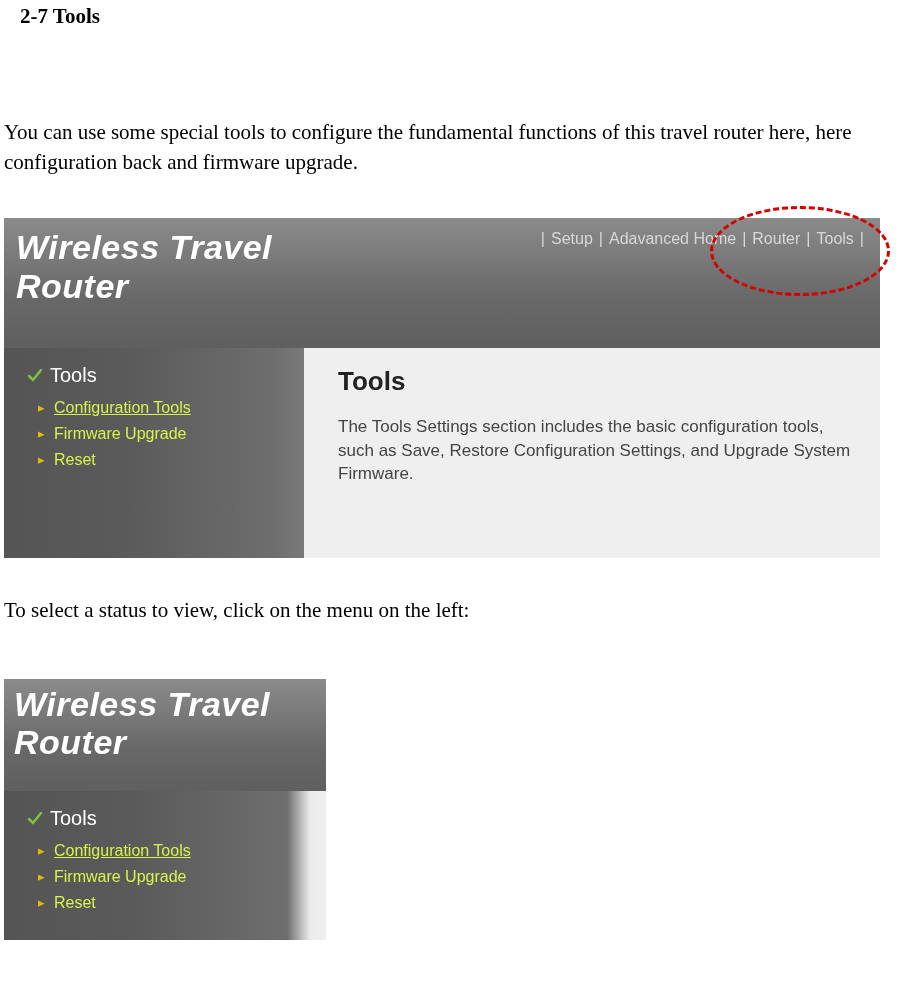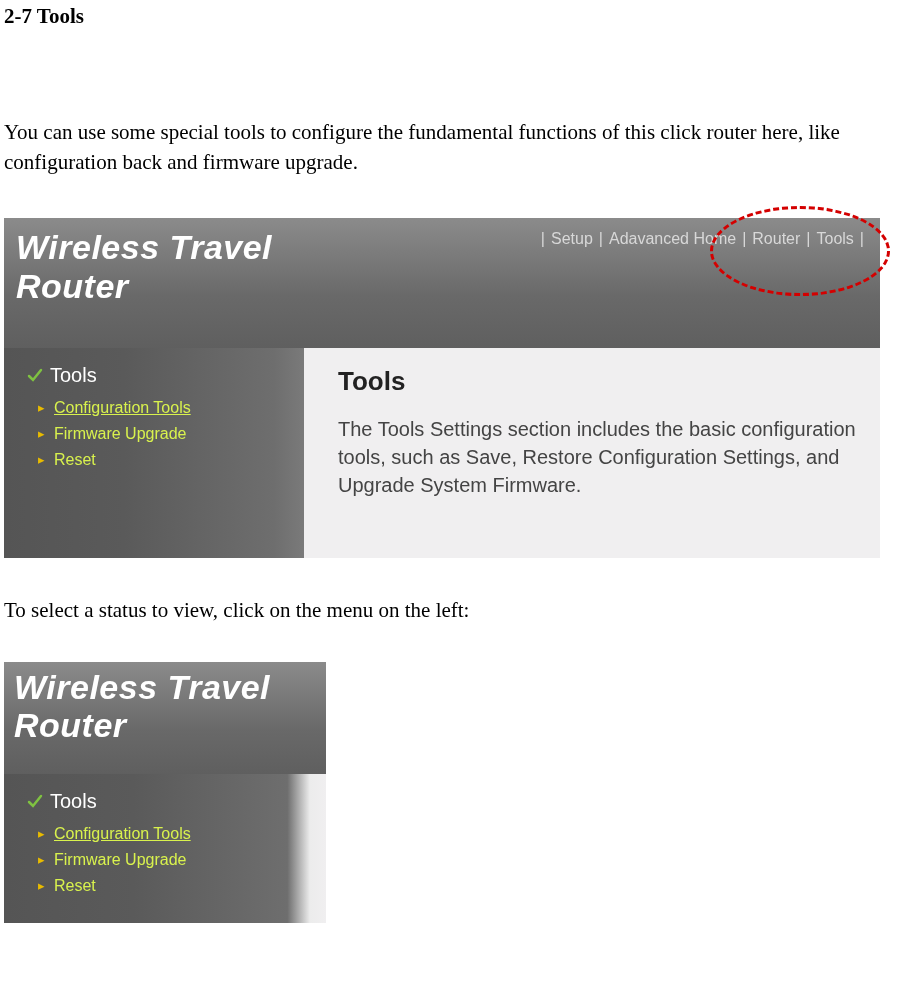--- a/index.html
+++ b/index.html
@@ -7,20 +7,21 @@
       font-family: Georgia, 'Times New Roman', serif;
       background: #fff;
       padding: 0;
       width: 923px;
     }
     .section-heading {
       font-weight: bold;
       font-size: 21px;
       padding: 4px 0 0 4px;
       font-family: Georgia, serif;
+      margin-left: 16px;
     }
     .intro-text {
       font-size: 21px;
       line-height: 1.45;
       padding: 0 4px;
       margin-top: 88px;
       font-family: Georgia, serif;
     }
     .router-ui {
       margin-top: 40px;
@@ -120,29 +121,29 @@
       background: #f0eff0;
       padding: 18px 16px 18px 34px;
     }
     .content-heading {
       font-size: 26px;
       font-weight: bold;
       color: #222;
       margin-bottom: 18px;
     }
     .content-text {
-      font-size: 20px;
+      font-size: 17px;
       color: #444;
       line-height: 1.4;
     }
     .mid-text {
       font-size: 21px;
       padding: 0 4px;
       margin-top: 40px;
-      margin-bottom: 39px;
+      margin-bottom: 56px;
       font-family: Georgia, serif;
     }
     .router-ui-small {
       margin-left: 4px;
       width: 322px;
       font-family: Arial, Helvetica, sans-serif;
     }
     .ui-header-small {
       background: linear-gradient(to bottom, #8b8b8b 0%, #7a7a7a 30%, #696969 60%, #5f5f5f 100%);
       height: 112px;
@@ -163,21 +164,21 @@
       width: 100%;
       background: linear-gradient(to right, #555 0%, #5a5a5a 40%, #6e6e6e 88%, #ececec 95%, #f0eff0 100%);
       padding: 16px 0 24px 22px;
     }
   </style>
 </head>
 <body>
 
 <h2 class="section-heading">2-7 Tools</h2>
 
-<p class="intro-text">You can use some special tools to configure the fundamental functions of this click router here, like configuration back and firmware upgrade.</p>
+<p class="intro-text">You can use some special tools to configure the fundamental functions of this travel router here, here configuration back and firmware upgrade.</p>
 
 <div class="router-ui">
   <div class="ui-header">
     <div class="ui-logo">
       <span>Wireless Travel</span><br>
       <span>Router</span>
     </div>
     <div class="ui-nav">
       <span class="ui-nav-sep">|</span>
       <span class="ui-nav-item">Setup</span>

